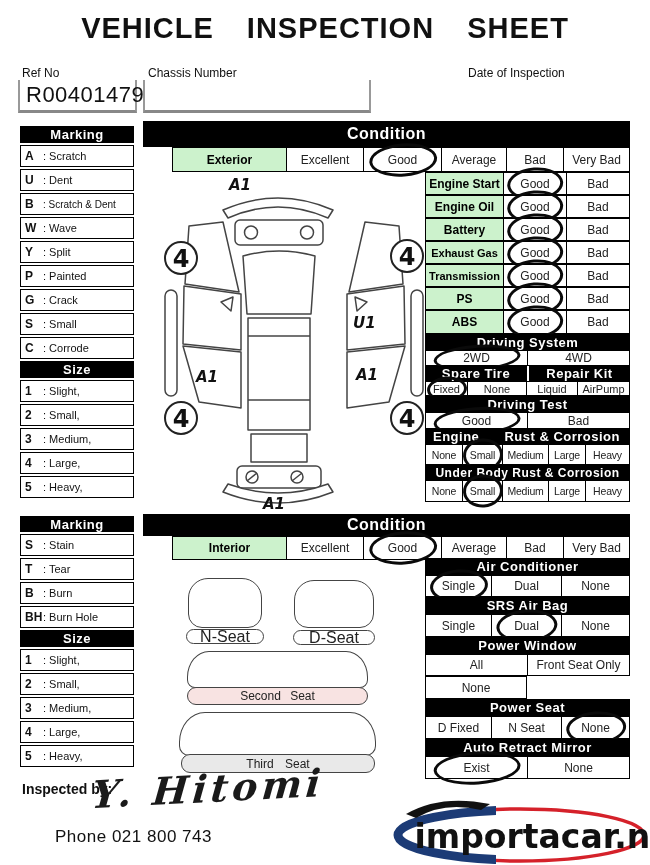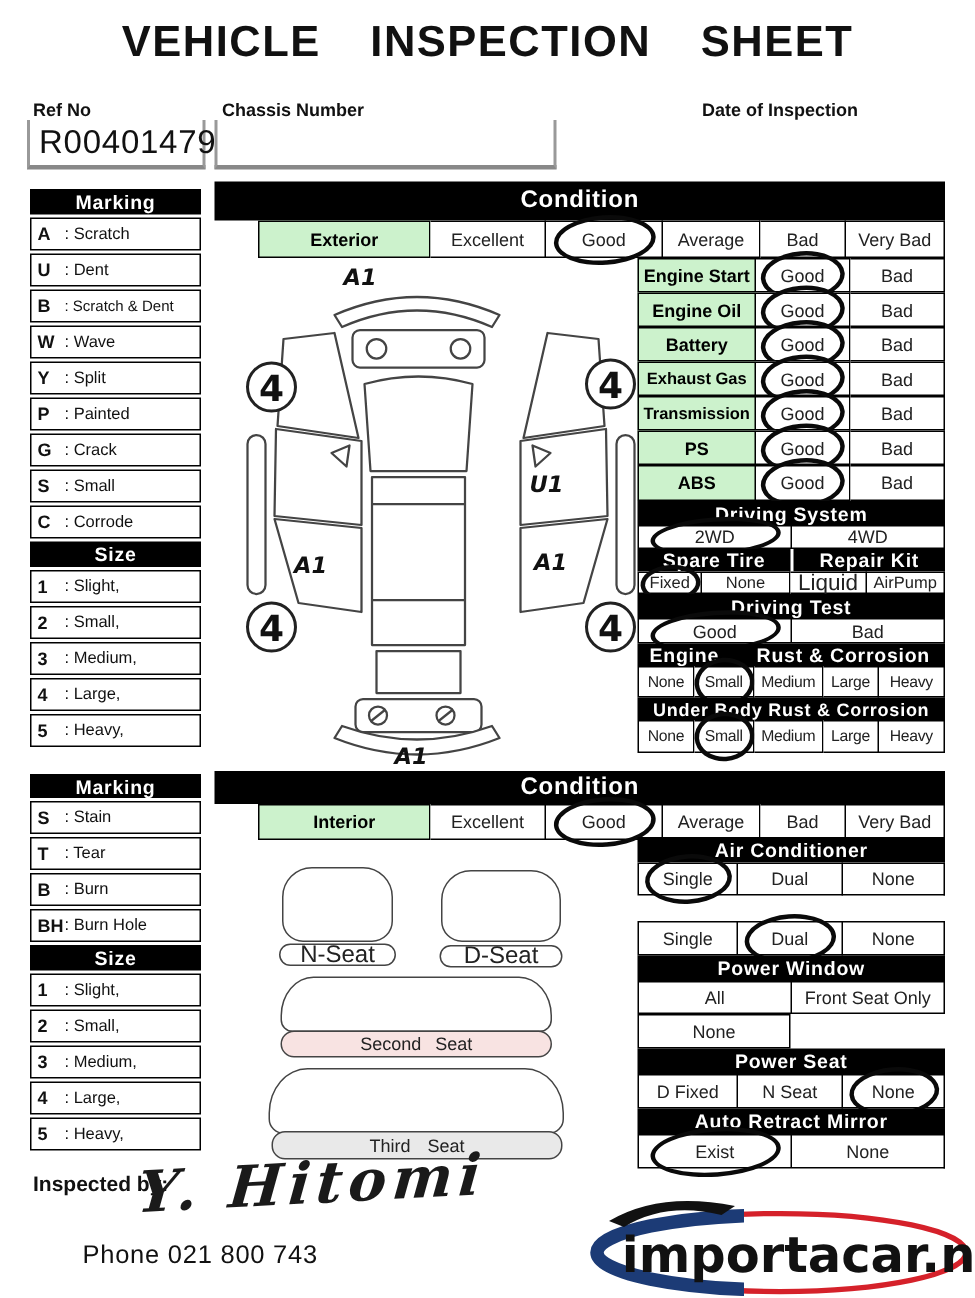--- a/index.html
+++ b/index.html
@@ -3,21 +3,21 @@
 <meta charset="utf-8">
 <style>
   :root{ --green:#ccf2cc; --pink:#f8e3e2; --lgray:#e9e9e9; }
   *{ margin:0; padding:0; box-sizing:border-box; }
   body{ background:#fff; font-family:"Liberation Sans","DejaVu Sans",sans-serif; color:#111; }
   #sheet{ position:relative; width:650px; height:865px; background:#fff; overflow:hidden; }
 
   .title{ position:absolute; top:12px; left:0; width:100%; text-align:center;
           font-size:29px; font-weight:bold; letter-spacing:1px; word-spacing:24px; }
 
-  .fldlabel{ position:absolute; font-size:12px; font-weight:bold; }
+  .fldlabel{ position:absolute; font-size:12px; font-weight:normal; }
   .fldbox{ position:absolute; height:33px; border-left:2px solid #999; border-right:2px solid #999;
            border-bottom:3px solid #888; display:flex; align-items:center; padding-left:6px;
            font-size:22px; letter-spacing:0.5px; }
 
   .bar{ position:absolute; background:#000; color:#fff; font-weight:bold;
         display:flex; align-items:center; justify-content:center; font-size:13px; letter-spacing:0.5px; }
   .row{ position:absolute; display:flex; }
   .cell{ border:1px solid #000; background:#fff; display:flex; align-items:center; justify-content:center;
          font-size:12px; color:#222; position:relative; }
   .cell+.cell{ border-left:none; }
@@ -233,21 +233,21 @@
     <div class="cell" style="width:102px;height:16px">4WD</div>
   </div>
   <div class="bar" style="left:425px;top:366px;width:102px;height:15px">Spare Tire</div>
   <div class="bar" style="left:529px;top:366px;width:101px;height:15px">Repair Kit</div>
   <div class="row" style="left:425px;top:381px">
     <div style="display:flex">
       <div class="cell circled" style="width:43px;height:15px;font-size:11px">Fixed</div>
       <div class="cell" style="width:59px;height:15px;font-size:11px;border-left:none">None</div>
     </div>
     <div style="display:flex">
-      <div class="cell" style="width:51px;height:15px;font-size:15px;border-left:none">Liquid</div>
+      <div class="cell" style="width:51px;height:15px;font-size:11px;border-left:none">Liquid</div>
       <div class="cell" style="width:52px;height:15px;font-size:11px;border-left:none">AirPump</div>
     </div>
   </div>
   <div class="bar" style="left:425px;top:396px;width:205px;height:16px">Driving Test</div>
   <div class="row" style="left:425px;top:412px">
     <div class="cell circled" style="width:103px;height:17px">Good</div>
     <div class="cell" style="width:102px;height:17px">Bad</div>
   </div>
   <div class="bar" style="left:425px;top:429px;width:205px;height:15px;justify-content:flex-start">
     <span style="margin-left:8px">Engine</span>
@@ -332,20 +332,21 @@
     <div class="seatback" style="left:179px;top:712px;width:197px;height:44px;border-radius:26px 26px 10px 10px / 30px 30px 10px 10px"></div>
     <div class="seatstrip" style="left:181px;top:754px;width:194px;height:19px;background:var(--lgray);font-size:12px;word-spacing:8px">Third Seat</div>
   </div>
 
   <div class="bar" style="left:425px;top:558px;width:205px;height:17px">Air Conditioner</div>
   <div class="row" style="left:425px;top:575px">
     <div class="cell circled" style="width:67px;height:22px">Single</div>
     <div class="cell" style="width:70px;height:22px">Dual</div>
     <div class="cell" style="width:68px;height:22px">None</div>
   </div>
+  <div class="bar" style="left:425px;top:597px;width:205px;height:17px">SRS Air Bag</div>
   <div class="row" style="left:425px;top:614px">
     <div class="cell" style="width:67px;height:23px">Single</div>
     <div class="cell circled" style="width:70px;height:23px">Dual</div>
     <div class="cell" style="width:68px;height:23px">None</div>
   </div>
   <div class="bar" style="left:425px;top:637px;width:205px;height:17px">Power Window</div>
   <div>
     <div class="row" style="left:425px;top:654px">
       <div class="cell" style="width:103px;height:22px">All</div>
       <div class="cell" style="width:102px;height:22px">Front Seat Only</div>

